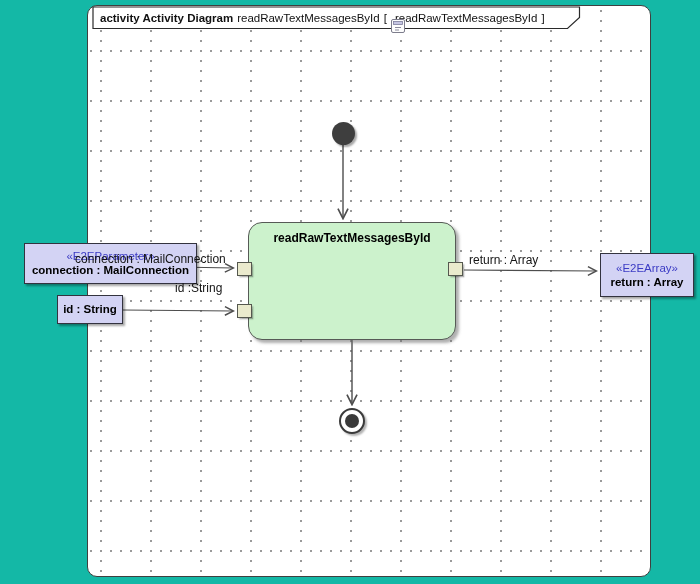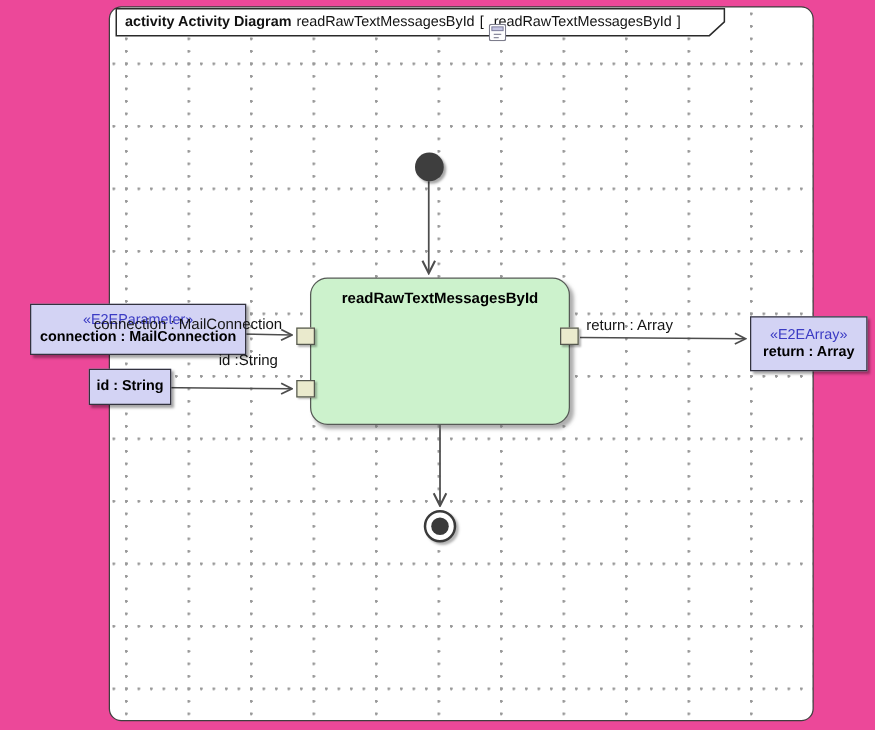--- a/index.html
+++ b/index.html
@@ -1,17 +1,17 @@
 <!DOCTYPE html>
 <html><head>
 <meta charset="utf-8">
 <style>
   html,body{margin:0;padding:0;}
   body{width:700px;height:584px;font-family:"Liberation Sans",sans-serif;}
-  #screen{position:relative;width:700px;height:584px;background:#ec4899;overflow:hidden;}
+  #screen{position:relative;width:700px;height:584px;background:#14b8a6;overflow:hidden;}
 
   
   .canvas{
     position:absolute;left:87px;top:5px;width:564px;height:572px;
     box-sizing:border-box;background:#ffffff;
     border:1.5px solid #3f3f3f;border-radius:10px;
     background-image:
       radial-gradient(circle at 1px 1px,#9a9a9a 1px,transparent 1.3px),
       radial-gradient(circle at 1px 1px,#9a9a9a 1px,transparent 1.3px);
     background-size:10px 50px,50px 10px;
@@ -57,21 +57,21 @@
 
   .obj{
     background:#d3d3f4;border:1px solid #33333f;
     box-shadow:2px 2px 2px rgba(0,0,0,.35);
     text-align:center;display:flex;flex-direction:column;justify-content:center;
   }
   .obj .stereo{font-size:11.5px;color:#3b3bc4;line-height:14px;}
   .obj .name{font-weight:bold;font-size:11.5px;color:#000;line-height:15px;}
 
   .obj-connection{left:4px;top:243px;width:173px;height:41px;margin-left:20px;}
-  .obj-id{left:57px;top:295px;width:66px;height:29px;margin-left:14px;}
+  .obj-id{left:57px;top:295px;width:66px;height:29px;}
   .obj-return{left:600px;top:253px;width:94px;height:44px;}
 
   .final{
     left:339px;top:408px;width:26px;height:26px;box-sizing:border-box;border-radius:50%;
     background:#ffffff;border:2px solid #3a3a3a;box-shadow:2px 2px 2px rgba(0,0,0,.3);
   }
   .final .dot{width:14px;height:14px;border-radius:50%;background:#3a3a3a;margin:4px;}
 
   
   .edge-label{position:absolute;z-index:3;font-size:12px;color:#141414;white-space:nowrap;}

